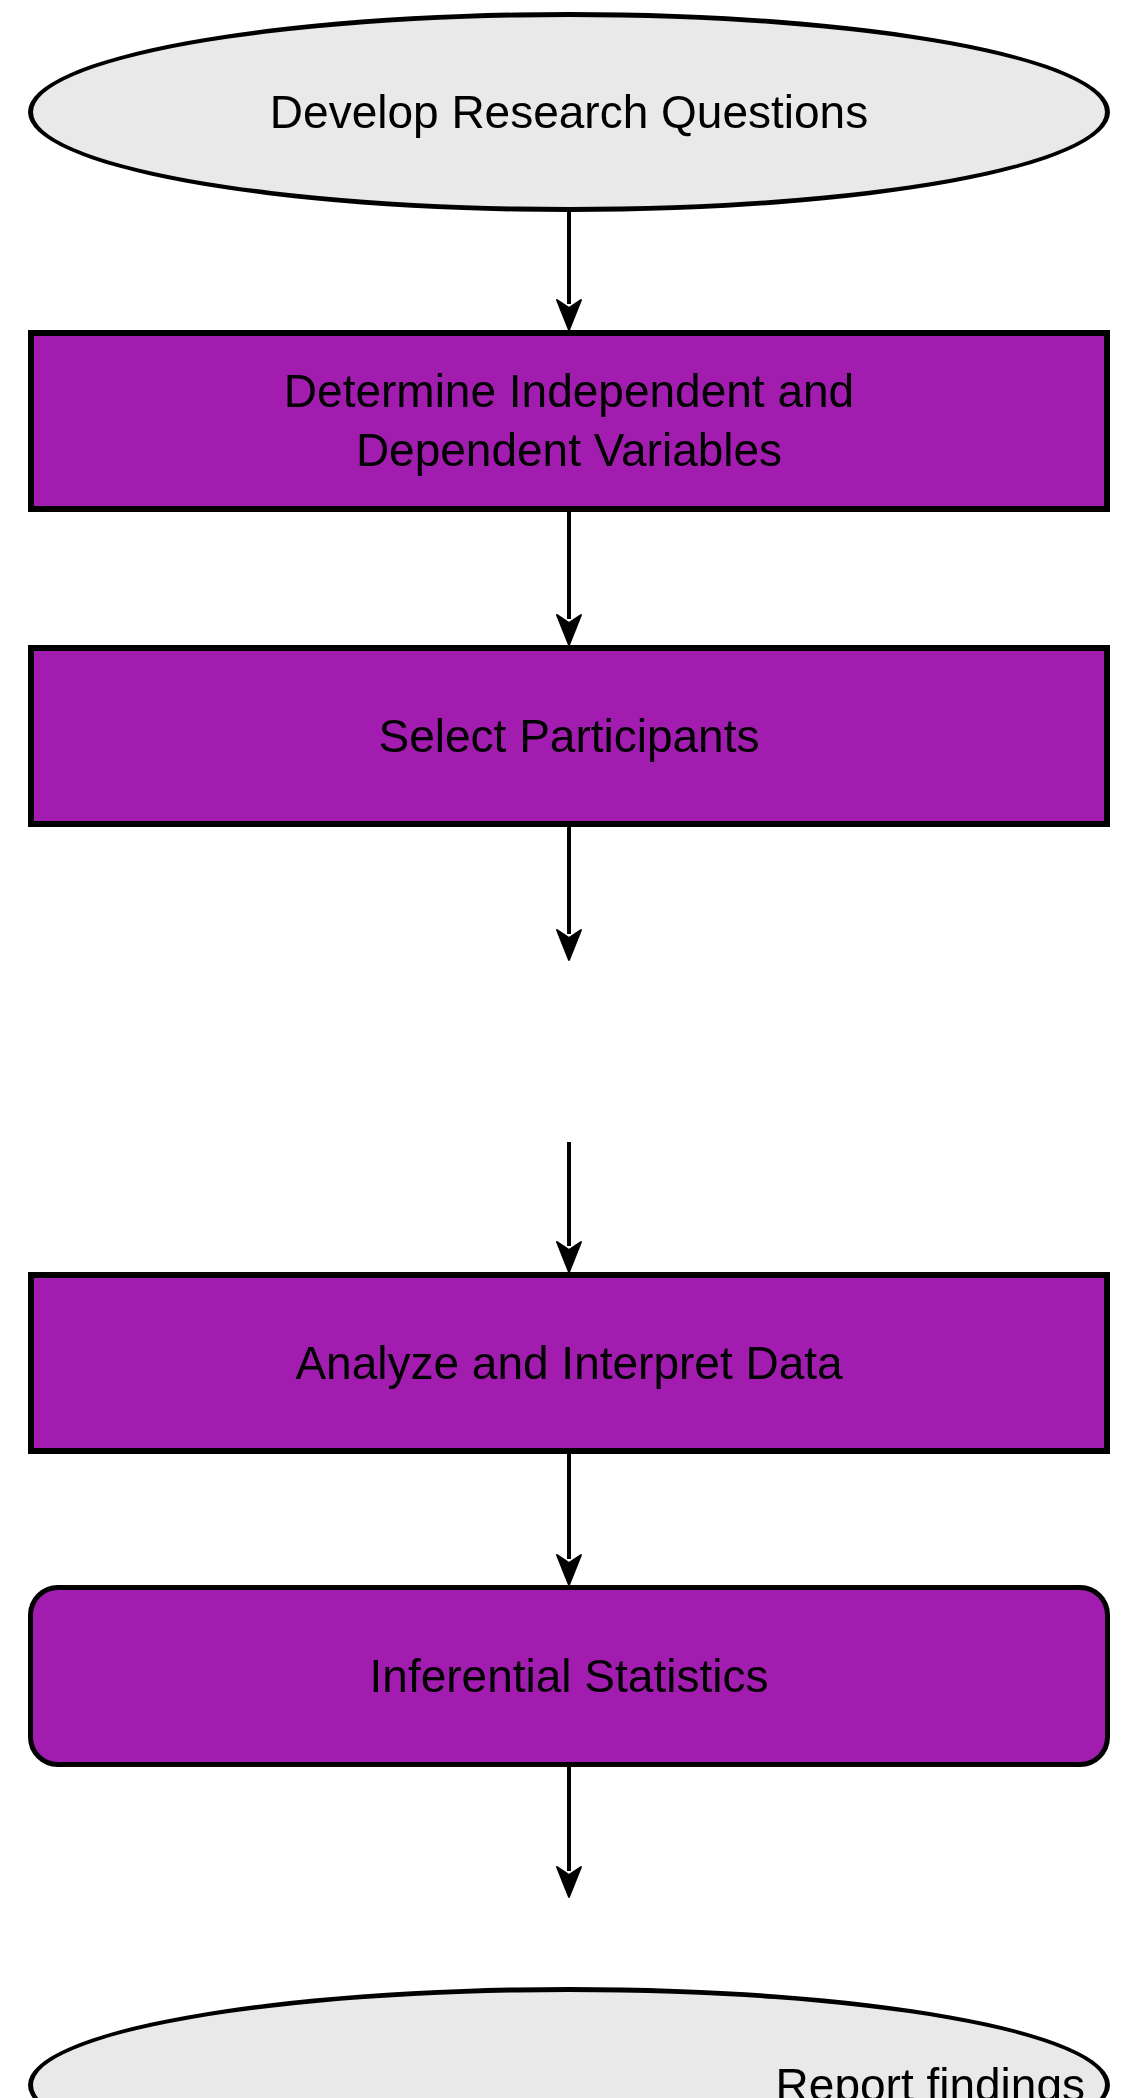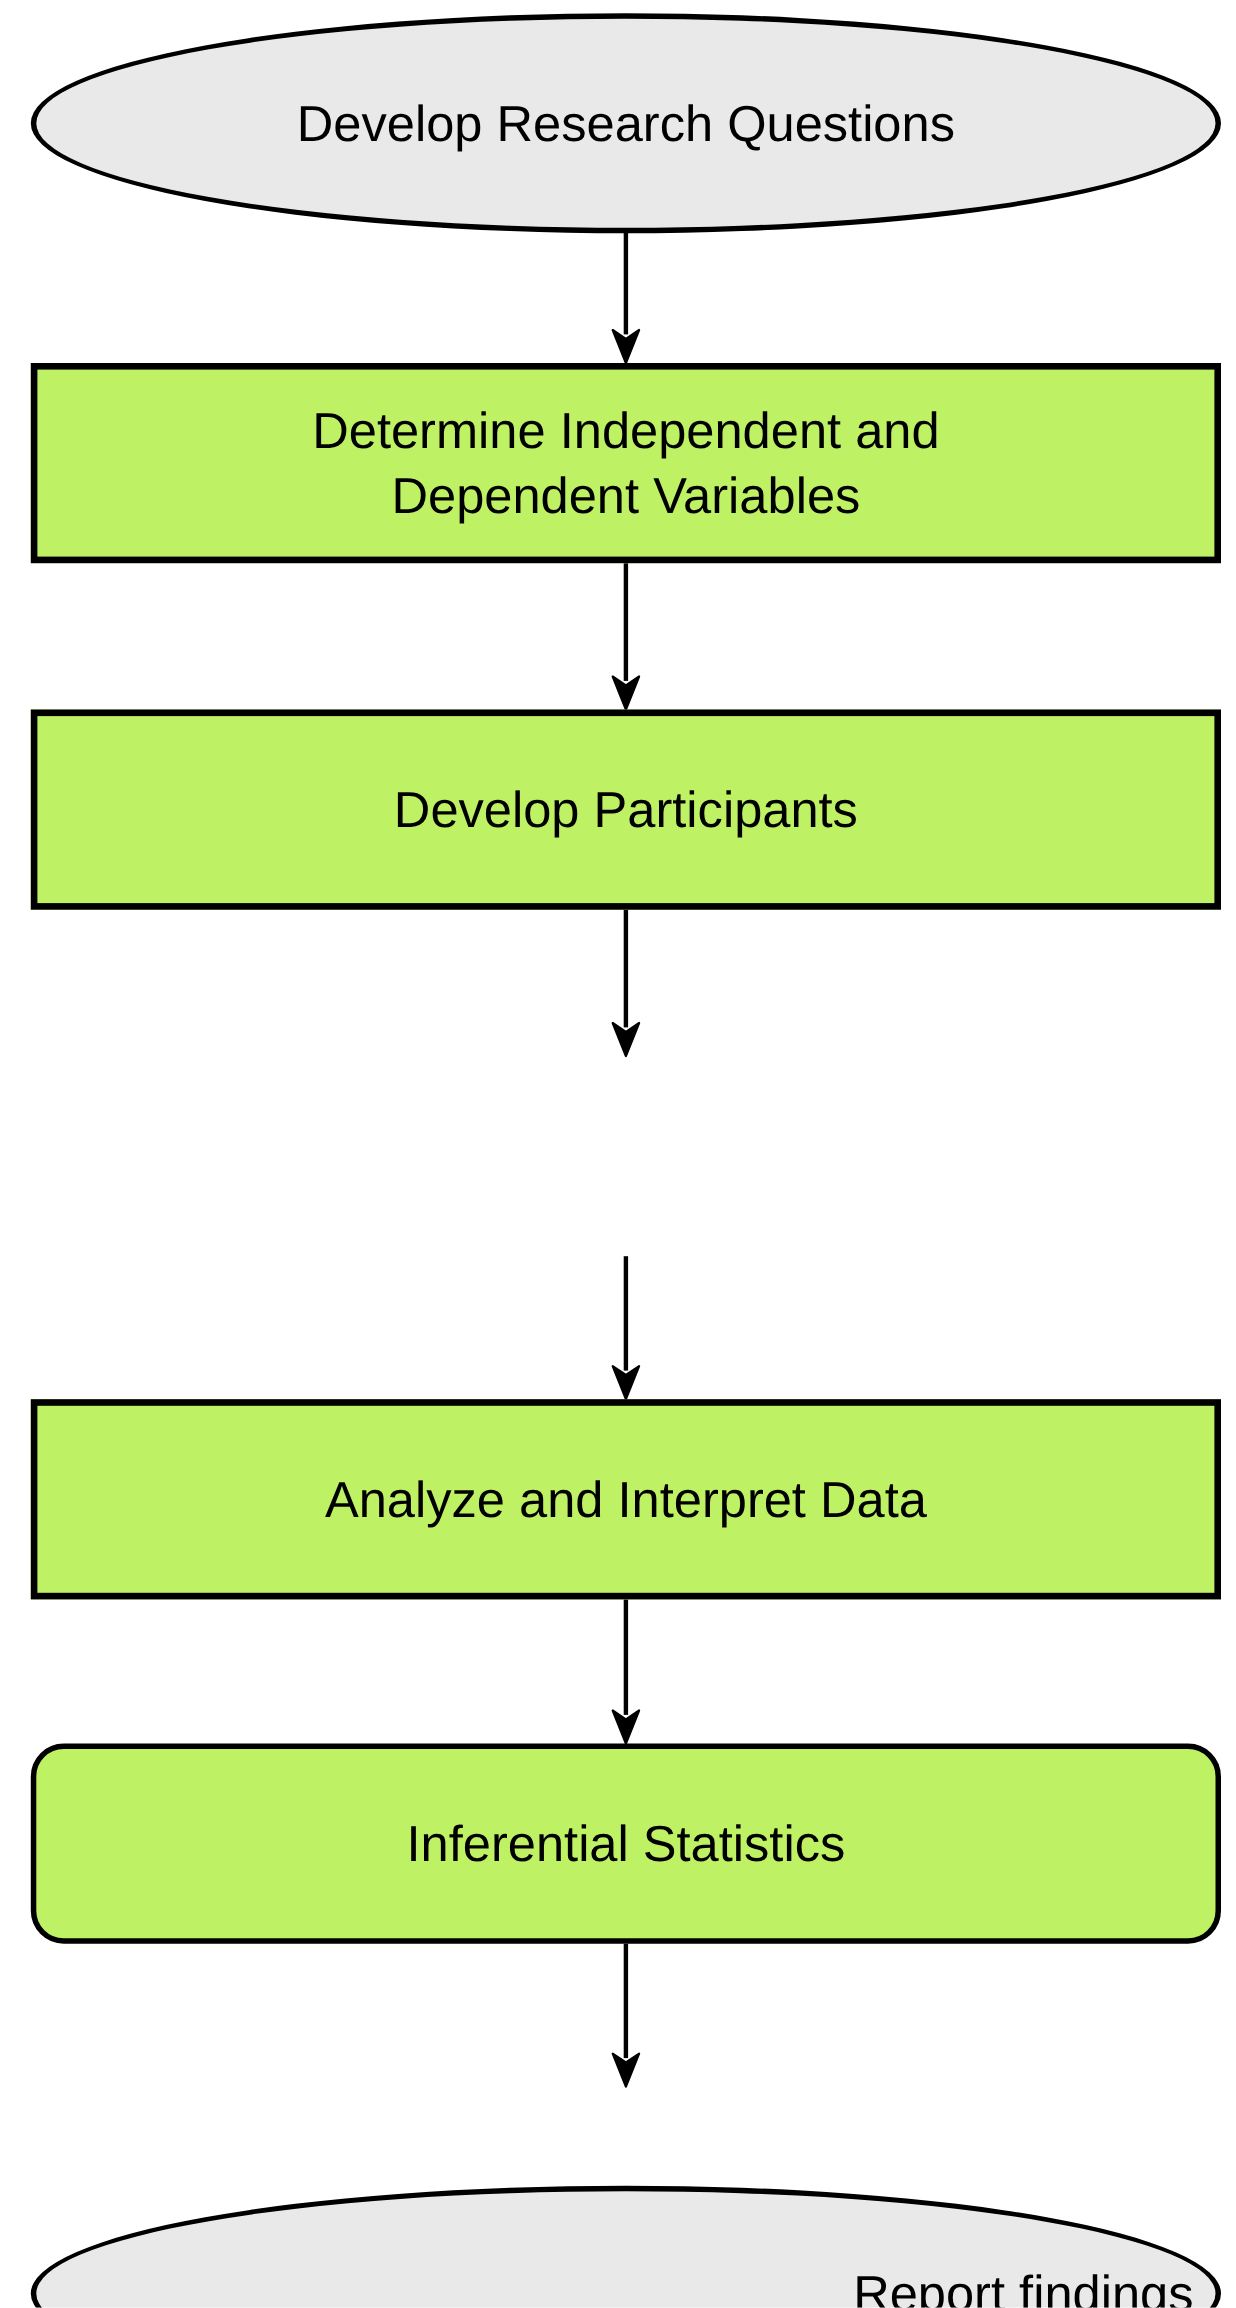--- a/index.html
+++ b/index.html
@@ -20,21 +20,21 @@
     position: absolute;
     left: 28px;
     width: 1082px;
     box-sizing: border-box;
     display: flex;
     align-items: center;
     justify-content: center;
     text-align: center;
     font-size: 46px;
     line-height: 1.28;
-    background: #bef264;
+    background: #a21caf;
     border: 6px solid #000000;
   }
   .node.terminator {
     height: 200px;
     border-radius: 50%;
     border-width: 5px;
     background: #e9e9e9;
   }
   .node.process {
     height: 182px;
@@ -105,21 +105,21 @@
 
   <div id="ellipse-top" class="node terminator">
     <span class="label">Develop Research Questions</span>
   </div>
 
   <div id="rect-variables" class="node process">
     <span class="label narrow">Determine Independent and Dependent Variables</span>
   </div>
 
   <div id="rect-participants" class="node process">
-    <span class="label">Develop Participants</span>
+    <span class="label">Select Participants</span>
   </div>
 
 
   <div id="rect-inferential" class="node rounded">
     <span class="label">Inferential Statistics</span>
   </div>
 
   <div id="rect-analyze" class="node process">
     <span class="label">Analyze and Interpret Data</span>
   </div>

